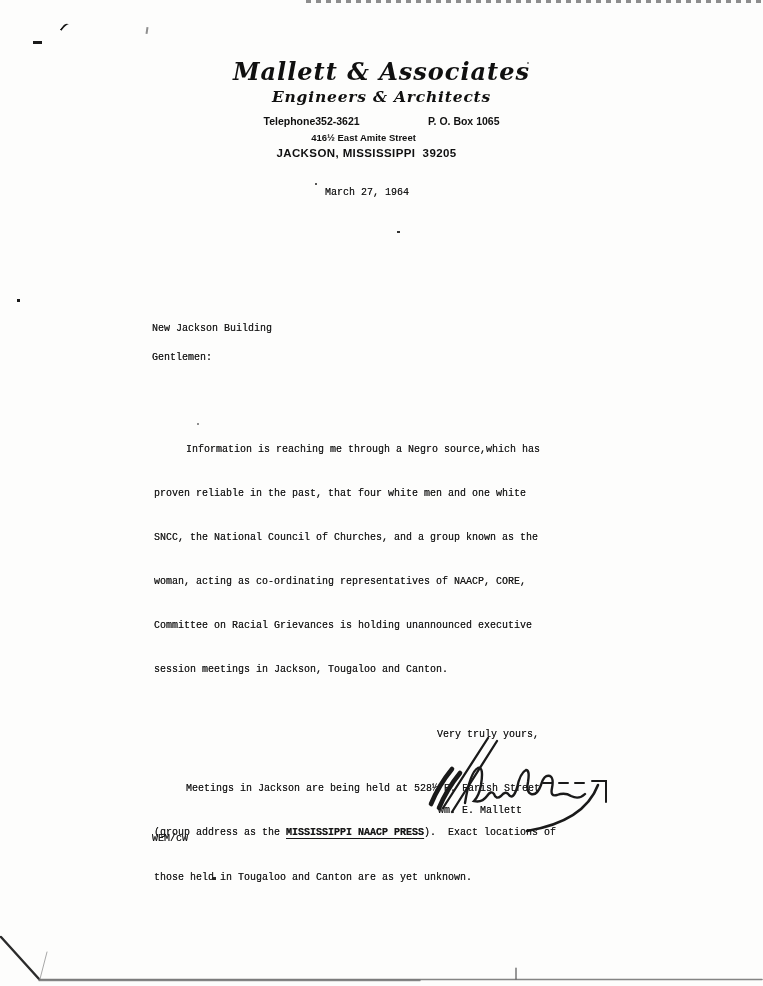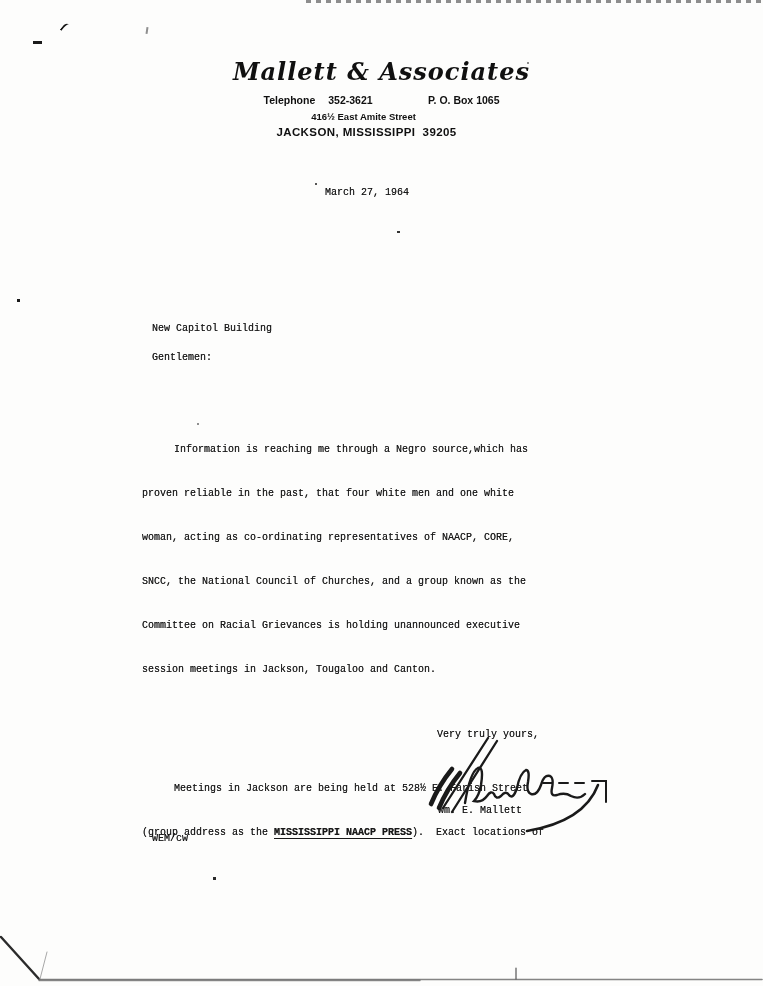--- a/index.html
+++ b/index.html
@@ -34,41 +34,41 @@
   .tagline{
     font-family:"DejaVu Serif","Liberation Serif",serif;
     font-style:italic;font-weight:bold;
     font-size:15.5px;letter-spacing:.8px;margin-top:3px;line-height:18px;
   }
   .contact-row{
     width:236px;margin:9px auto 0 auto;display:flex;justify-content:space-between;
     font-family:"Liberation Sans","DejaVu Sans",sans-serif;
     font-weight:bold;font-size:10.5px;line-height:12px;white-space:pre;
   }
-  .tel-group{display:flex;gap:13px;}
+  .tel-group{display:flex;}
   .street{
     font-family:"Liberation Sans","DejaVu Sans",sans-serif;
     font-weight:bold;font-size:9.5px;margin-top:5px;line-height:11px;
     transform:translateX(-18px);white-space:pre;
   }
   .city{
     font-family:"Liberation Sans","DejaVu Sans",sans-serif;
     font-weight:bold;font-size:11.5px;letter-spacing:.4px;margin-top:4px;line-height:13px;
     transform:translateX(-15px);white-space:pre;
   }
   
   .tw{
     font-size:10px;line-height:14.7px;white-space:pre;
     text-shadow:0 0 .6px rgba(20,20,20,.7);
   }
   .date{position:absolute;left:325px;top:186px;}
   .recipient{position:absolute;left:152px;top:293px;}
   .salutation{position:absolute;left:152px;top:351px;text-align:center;}
   .body-block{position:absolute;left:142px;top:384px;width:540px;}
-  .para{margin:0 0 16px 0;}
+  .para{margin:0 0 16px 12px;}
   .ln{min-height:14.7px;}
   .ind{text-indent:32px;}
   .u{text-decoration:underline;text-underline-offset:2.5px;text-decoration-thickness:1.3px;}
   .bu{font-weight:bold;}
   .valediction{position:absolute;left:437px;top:728px;}
   .signed-name{position:absolute;left:438px;top:804px;}
   .initials{position:absolute;left:152px;top:832px;text-align:center;}
   .sig-svg{position:absolute;left:425px;top:730px;}
 </style>
 </head>
@@ -82,48 +82,50 @@
   <div class="speck light" style="left:146px;top:27px;width:2px;height:7px;transform:rotate(8deg);"></div>
   <div class="speck light" style="left:527px;top:62px;width:2px;height:2px;"></div>
   <div class="speck" style="left:315px;top:183px;width:2px;height:2px;background:#555;"></div>
   <div class="speck" style="left:397px;top:231px;width:3px;height:2px;background:#333;"></div>
   <div class="speck" style="left:17px;top:299px;width:3px;height:3px;"></div>
   <div class="speck light" style="left:197px;top:423px;width:2px;height:2px;"></div>
   <div class="speck" style="left:213px;top:877px;width:3px;height:3px;background:#2a2a2a;"></div>
 
   <div class="letterhead">
     <div class="company">Mallett &amp; Associates</div>
+    <div class="tagline">Engineers &amp; Architects</div>
     <div class="contact-row">
       <span class="tel-group"><span>Telephone</span><span>352-3621</span></span>
       <span>P. O. Box 1065</span>
     </div>
     <div class="street">416½ East Amite Street</div>
     <div class="city">JACKSON, MISSISSIPPI  39205</div>
   </div>
 
   <div class="tw date">March 27, 1964</div>
 
   <div class="tw recipient">
-    <div class="ln">New Capitol Building</div>
+    <div class="ln">New Jackson Building</div>
   </div>
 
   <div class="tw salutation">Gentlemen:</div>
 
   <div class="tw body-block">
     <div class="para">
       <div class="ln ind">Information is reaching me through a Negro source,which has</div>
       <div class="ln">proven reliable in the past, that four white men and one white</div>
+      <div class="ln">SNCC, the National Council of Churches, and a group known as the</div>
       <div class="ln">woman, acting as co-ordinating representatives of NAACP, CORE,</div>
-      <div class="ln">SNCC, the National Council of Churches, and a group known as the</div>
       <div class="ln">Committee on Racial Grievances is holding unannounced executive</div>
       <div class="ln">session meetings in Jackson, Tougaloo and Canton.</div>
     </div>
     <div class="para">
       <div class="ln ind">Meetings in Jackson are being held at 528½ E. Farish Street</div>
       <div class="ln"><span>(group address as the </span><span class="u bu">MISSISSIPPI NAACP PRESS</span><span>).  Exact locations of</span></div>
+      <div class="ln">those held in Tougaloo and Canton are as yet unknown.</div>
     </div>
     <div class="para">
       
       
       
     </div>
     
     
     
   </div>

